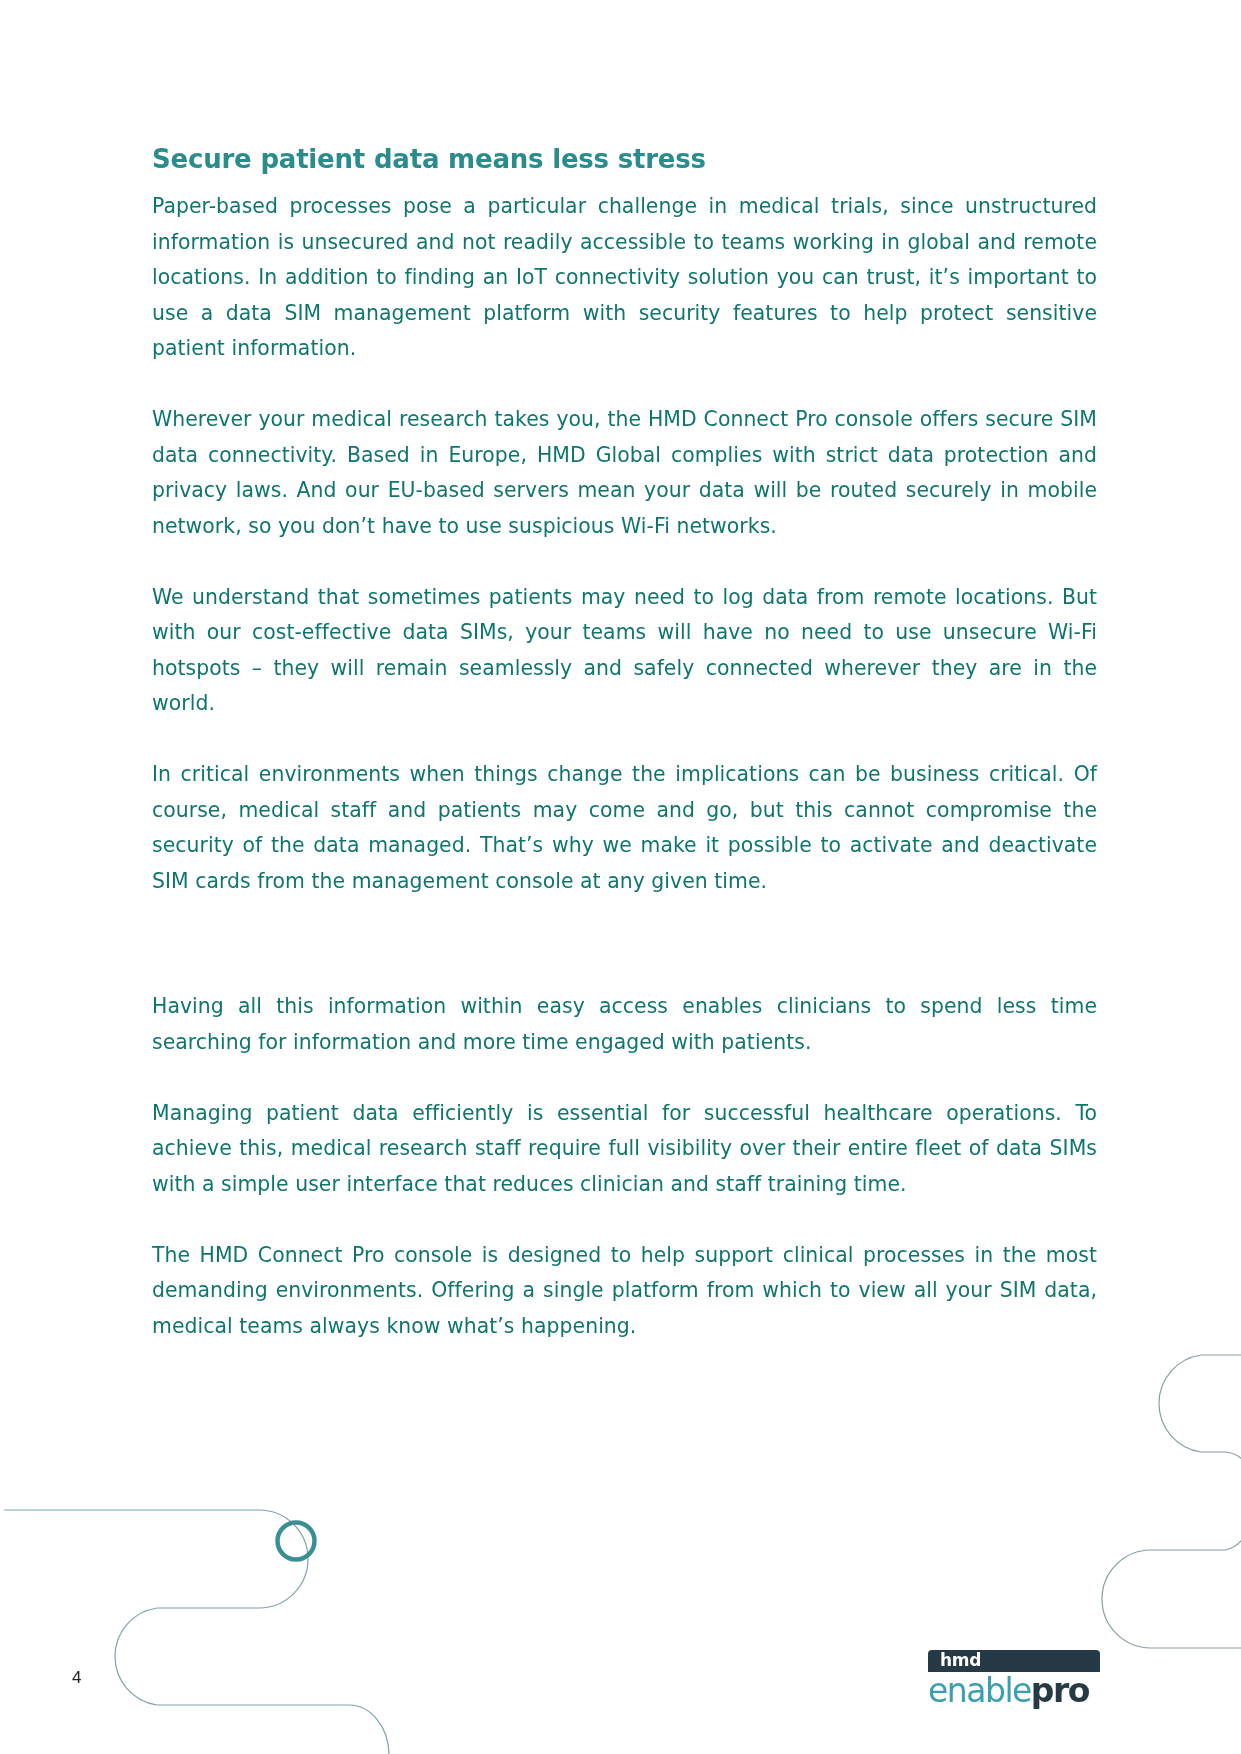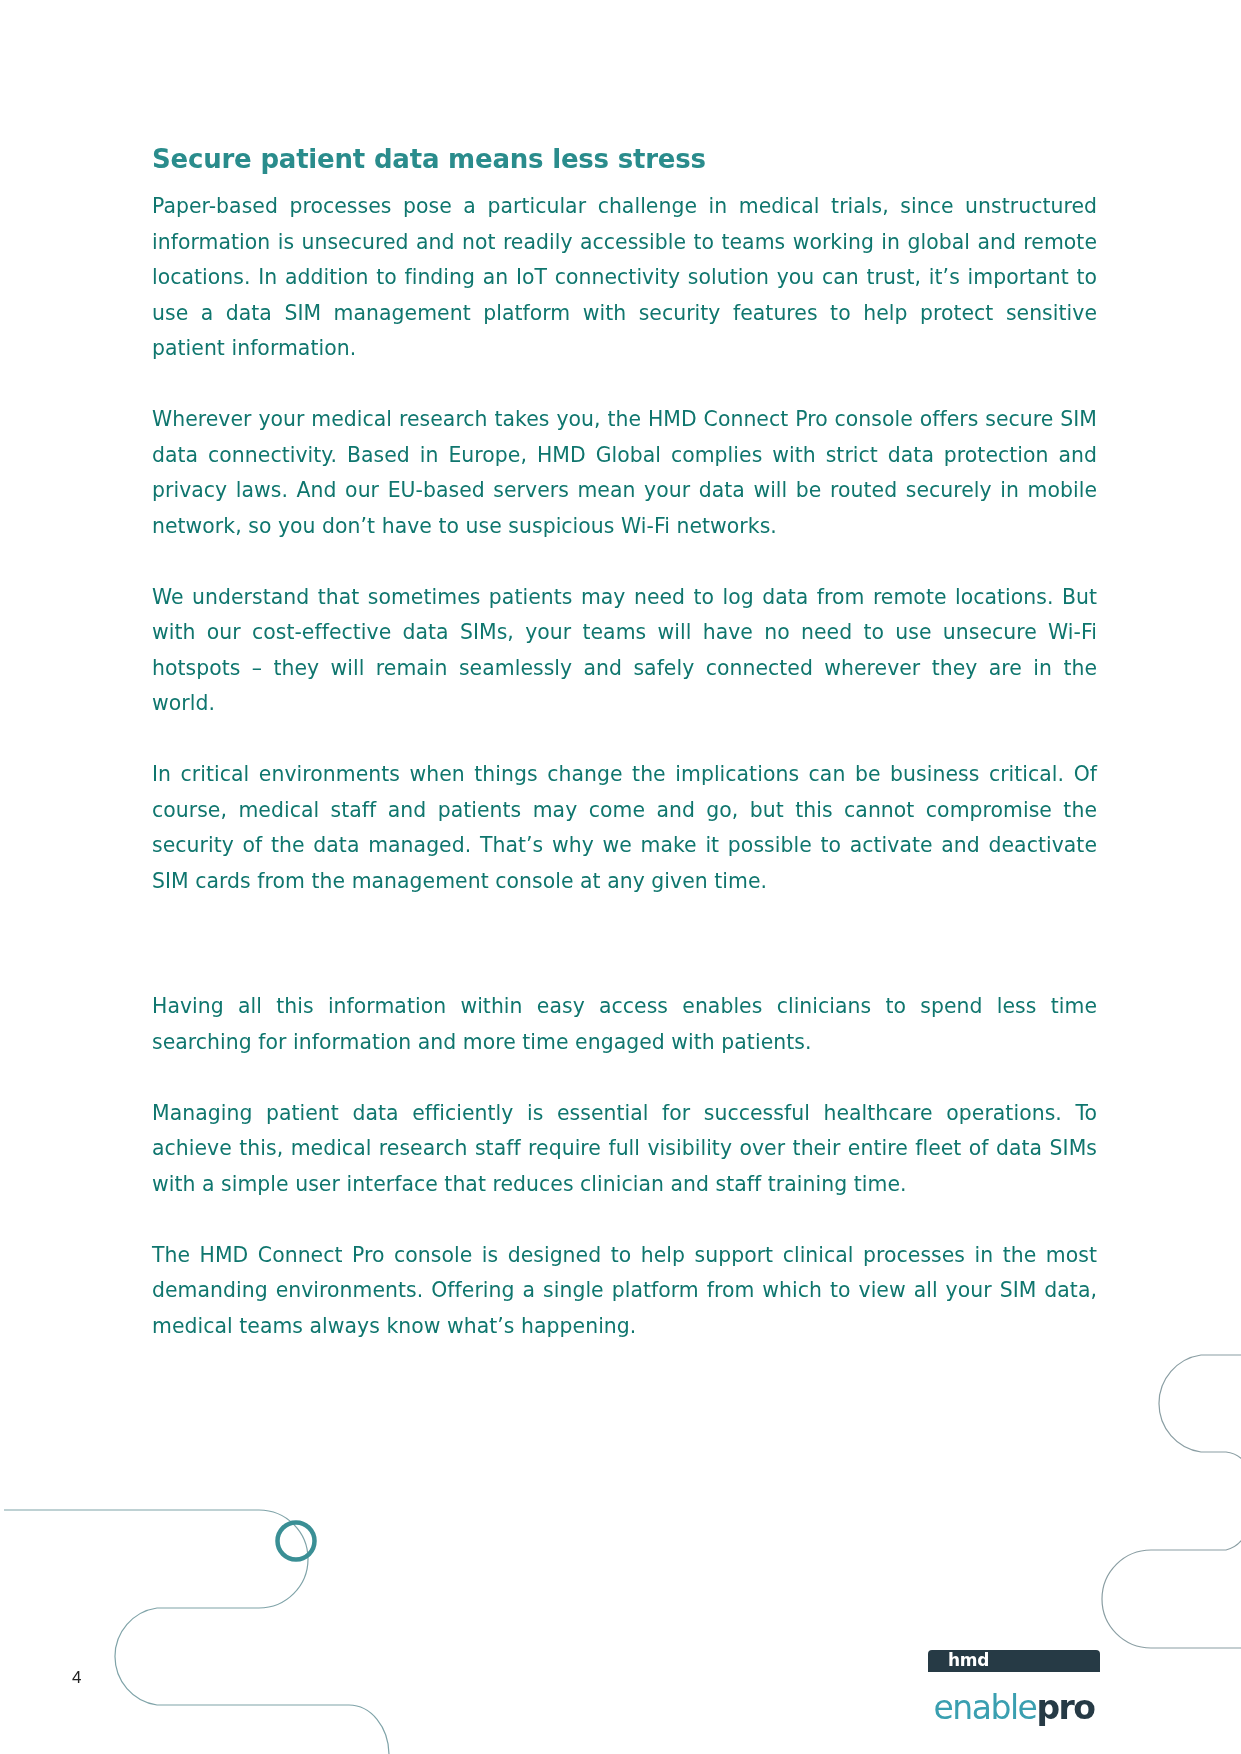--- a/index.html
+++ b/index.html
@@ -75,32 +75,31 @@
     }
     .logo-top {
       height: 22px;
       background: #263a45;
       border-radius: 4px 4px 0 0;
       color: #ffffff;
       font-family: "DejaVu Sans", sans-serif;
       font-weight: bold;
       font-size: 17px;
       line-height: 21px;
-      padding-left: 20px;
+      padding-left: 12px;
       letter-spacing: -0.3px;
     }
     .logo-bottom {
       font-family: "DejaVu Sans", sans-serif;
       font-weight: bold;
       font-size: 33px;
       line-height: 36px;
       letter-spacing: -1.5px;
       white-space: nowrap;
-      margin-top: 18px;
-      text-align: center;
+      margin-top: 1px;
     }
     .logo-enable { color: #3a9fb0; font-weight: normal; }
     .logo-pro { color: #263a45; }
   </style>
 </head>
 <body>
 
 <div class="page">
 
   <svg class="deco" viewBox="0 0 1241 1754" xmlns="http://www.w3.org/2000/svg">

